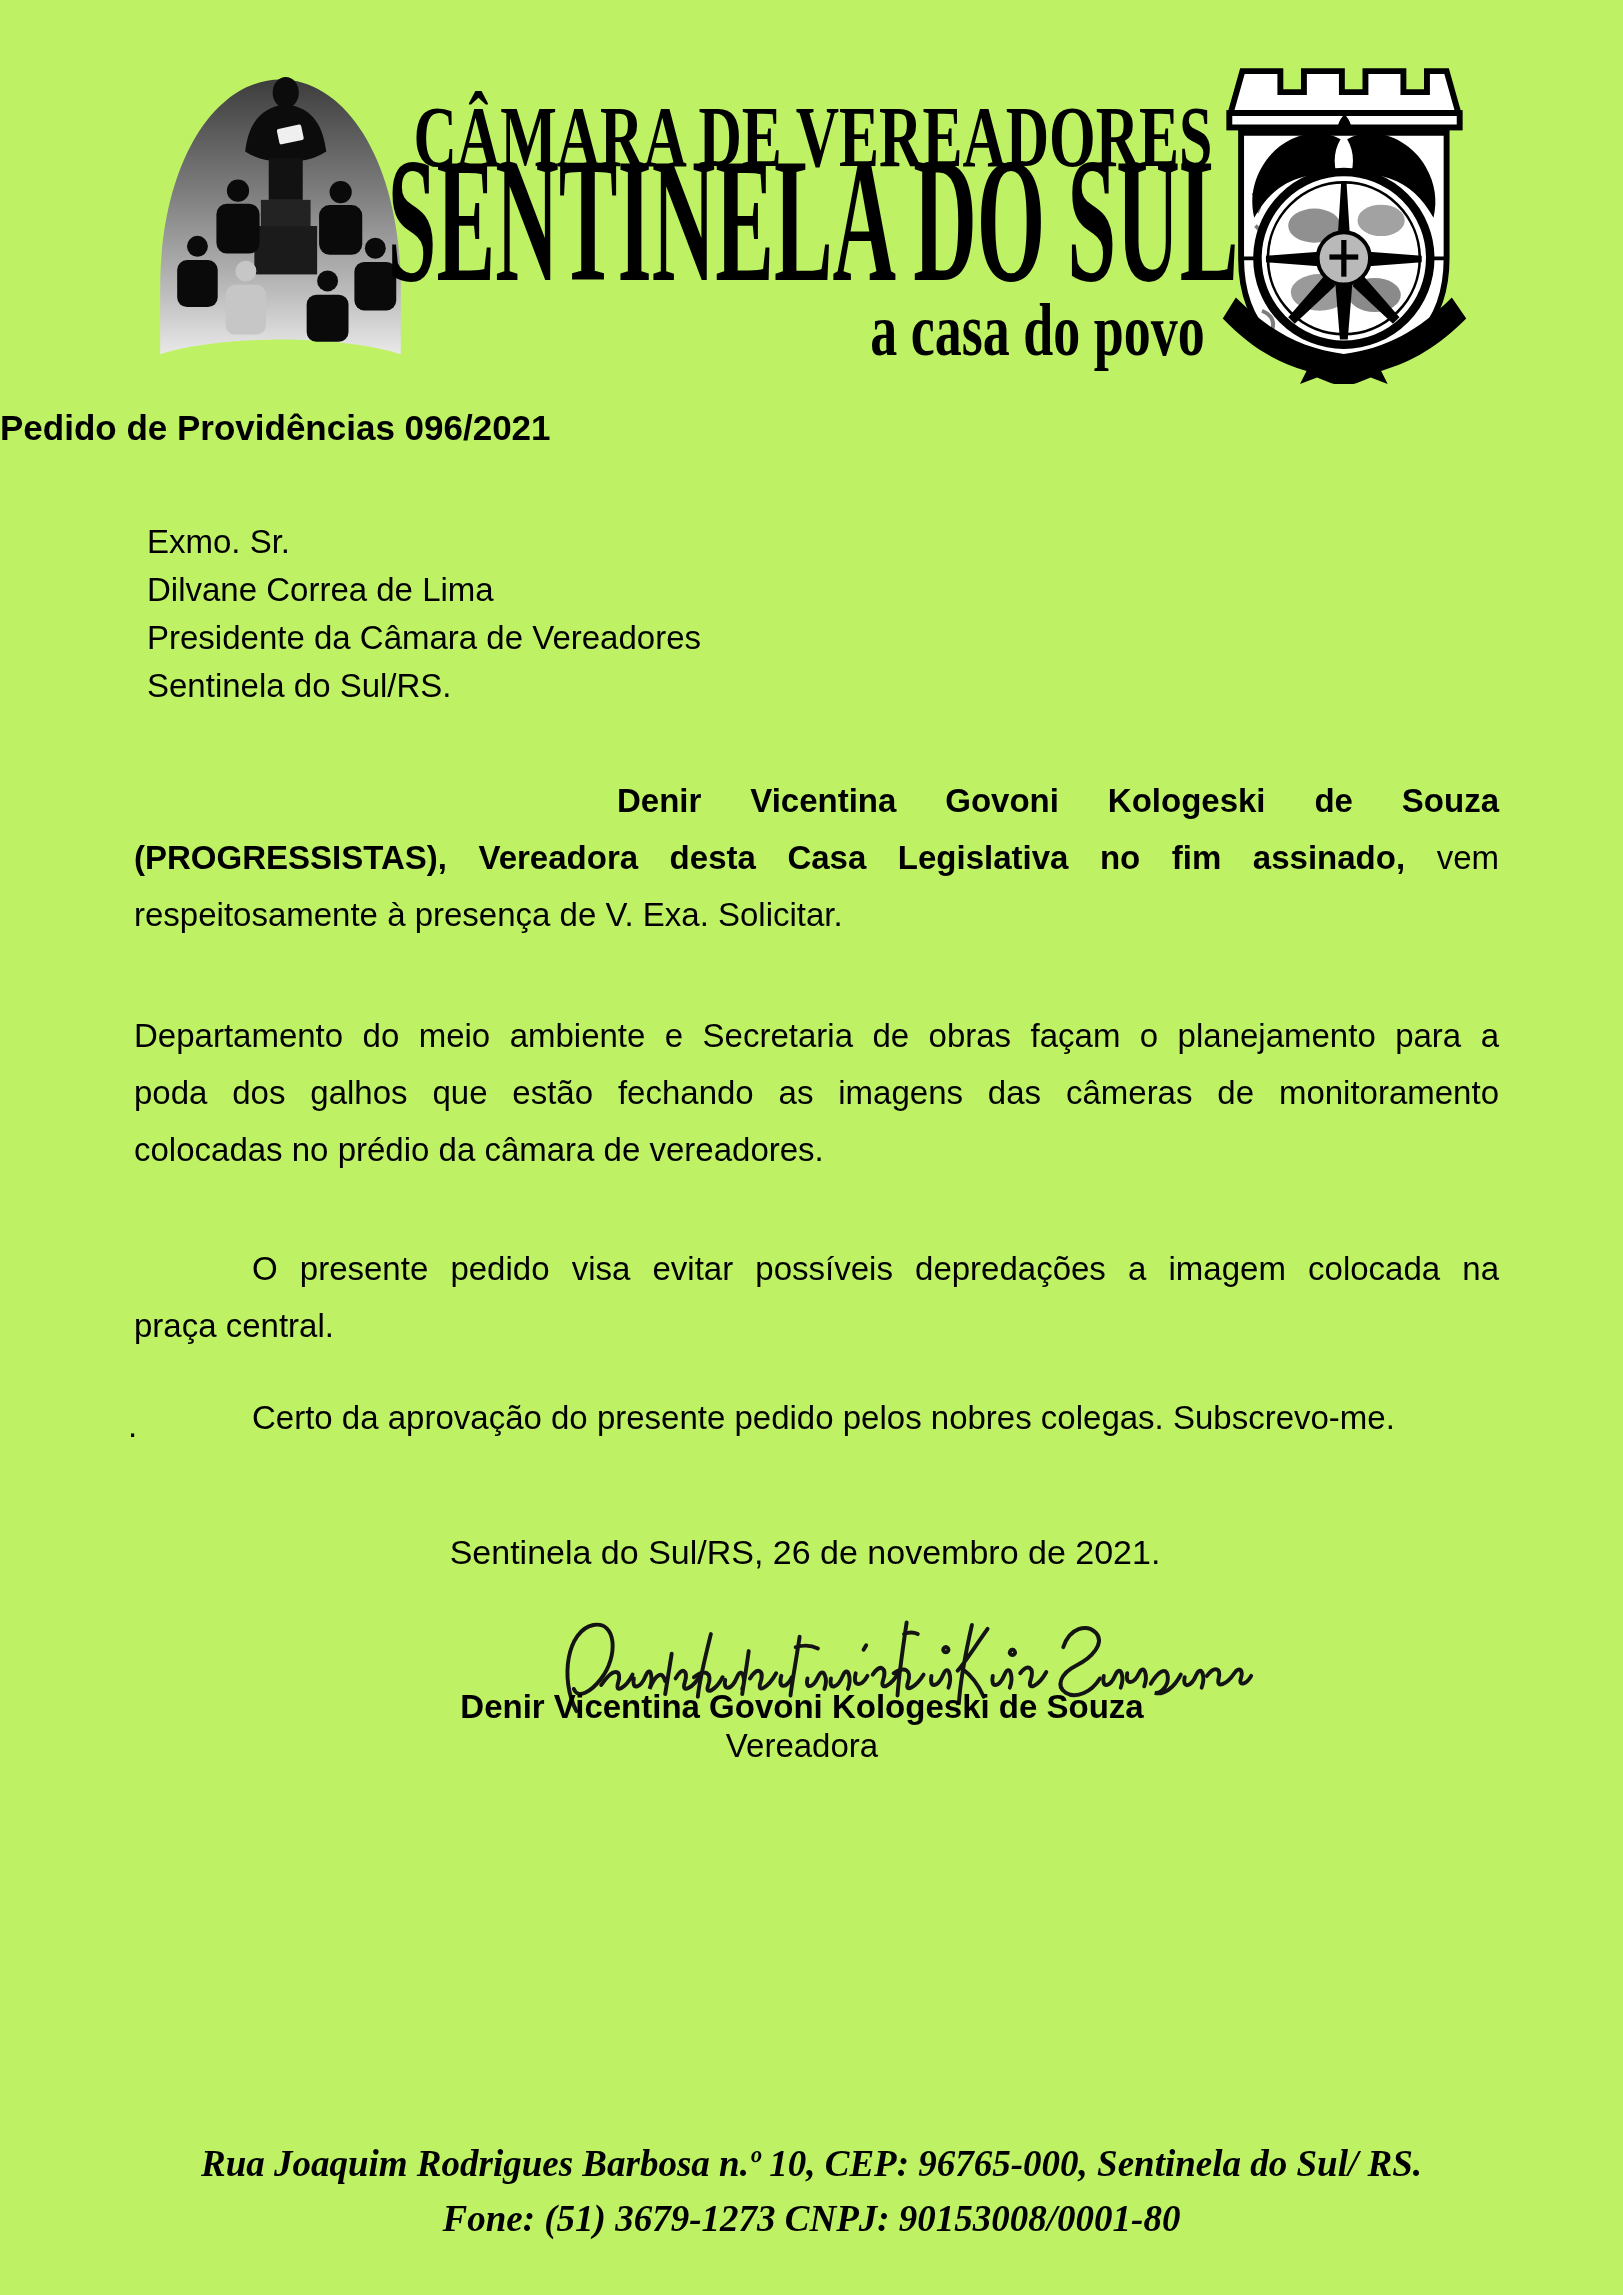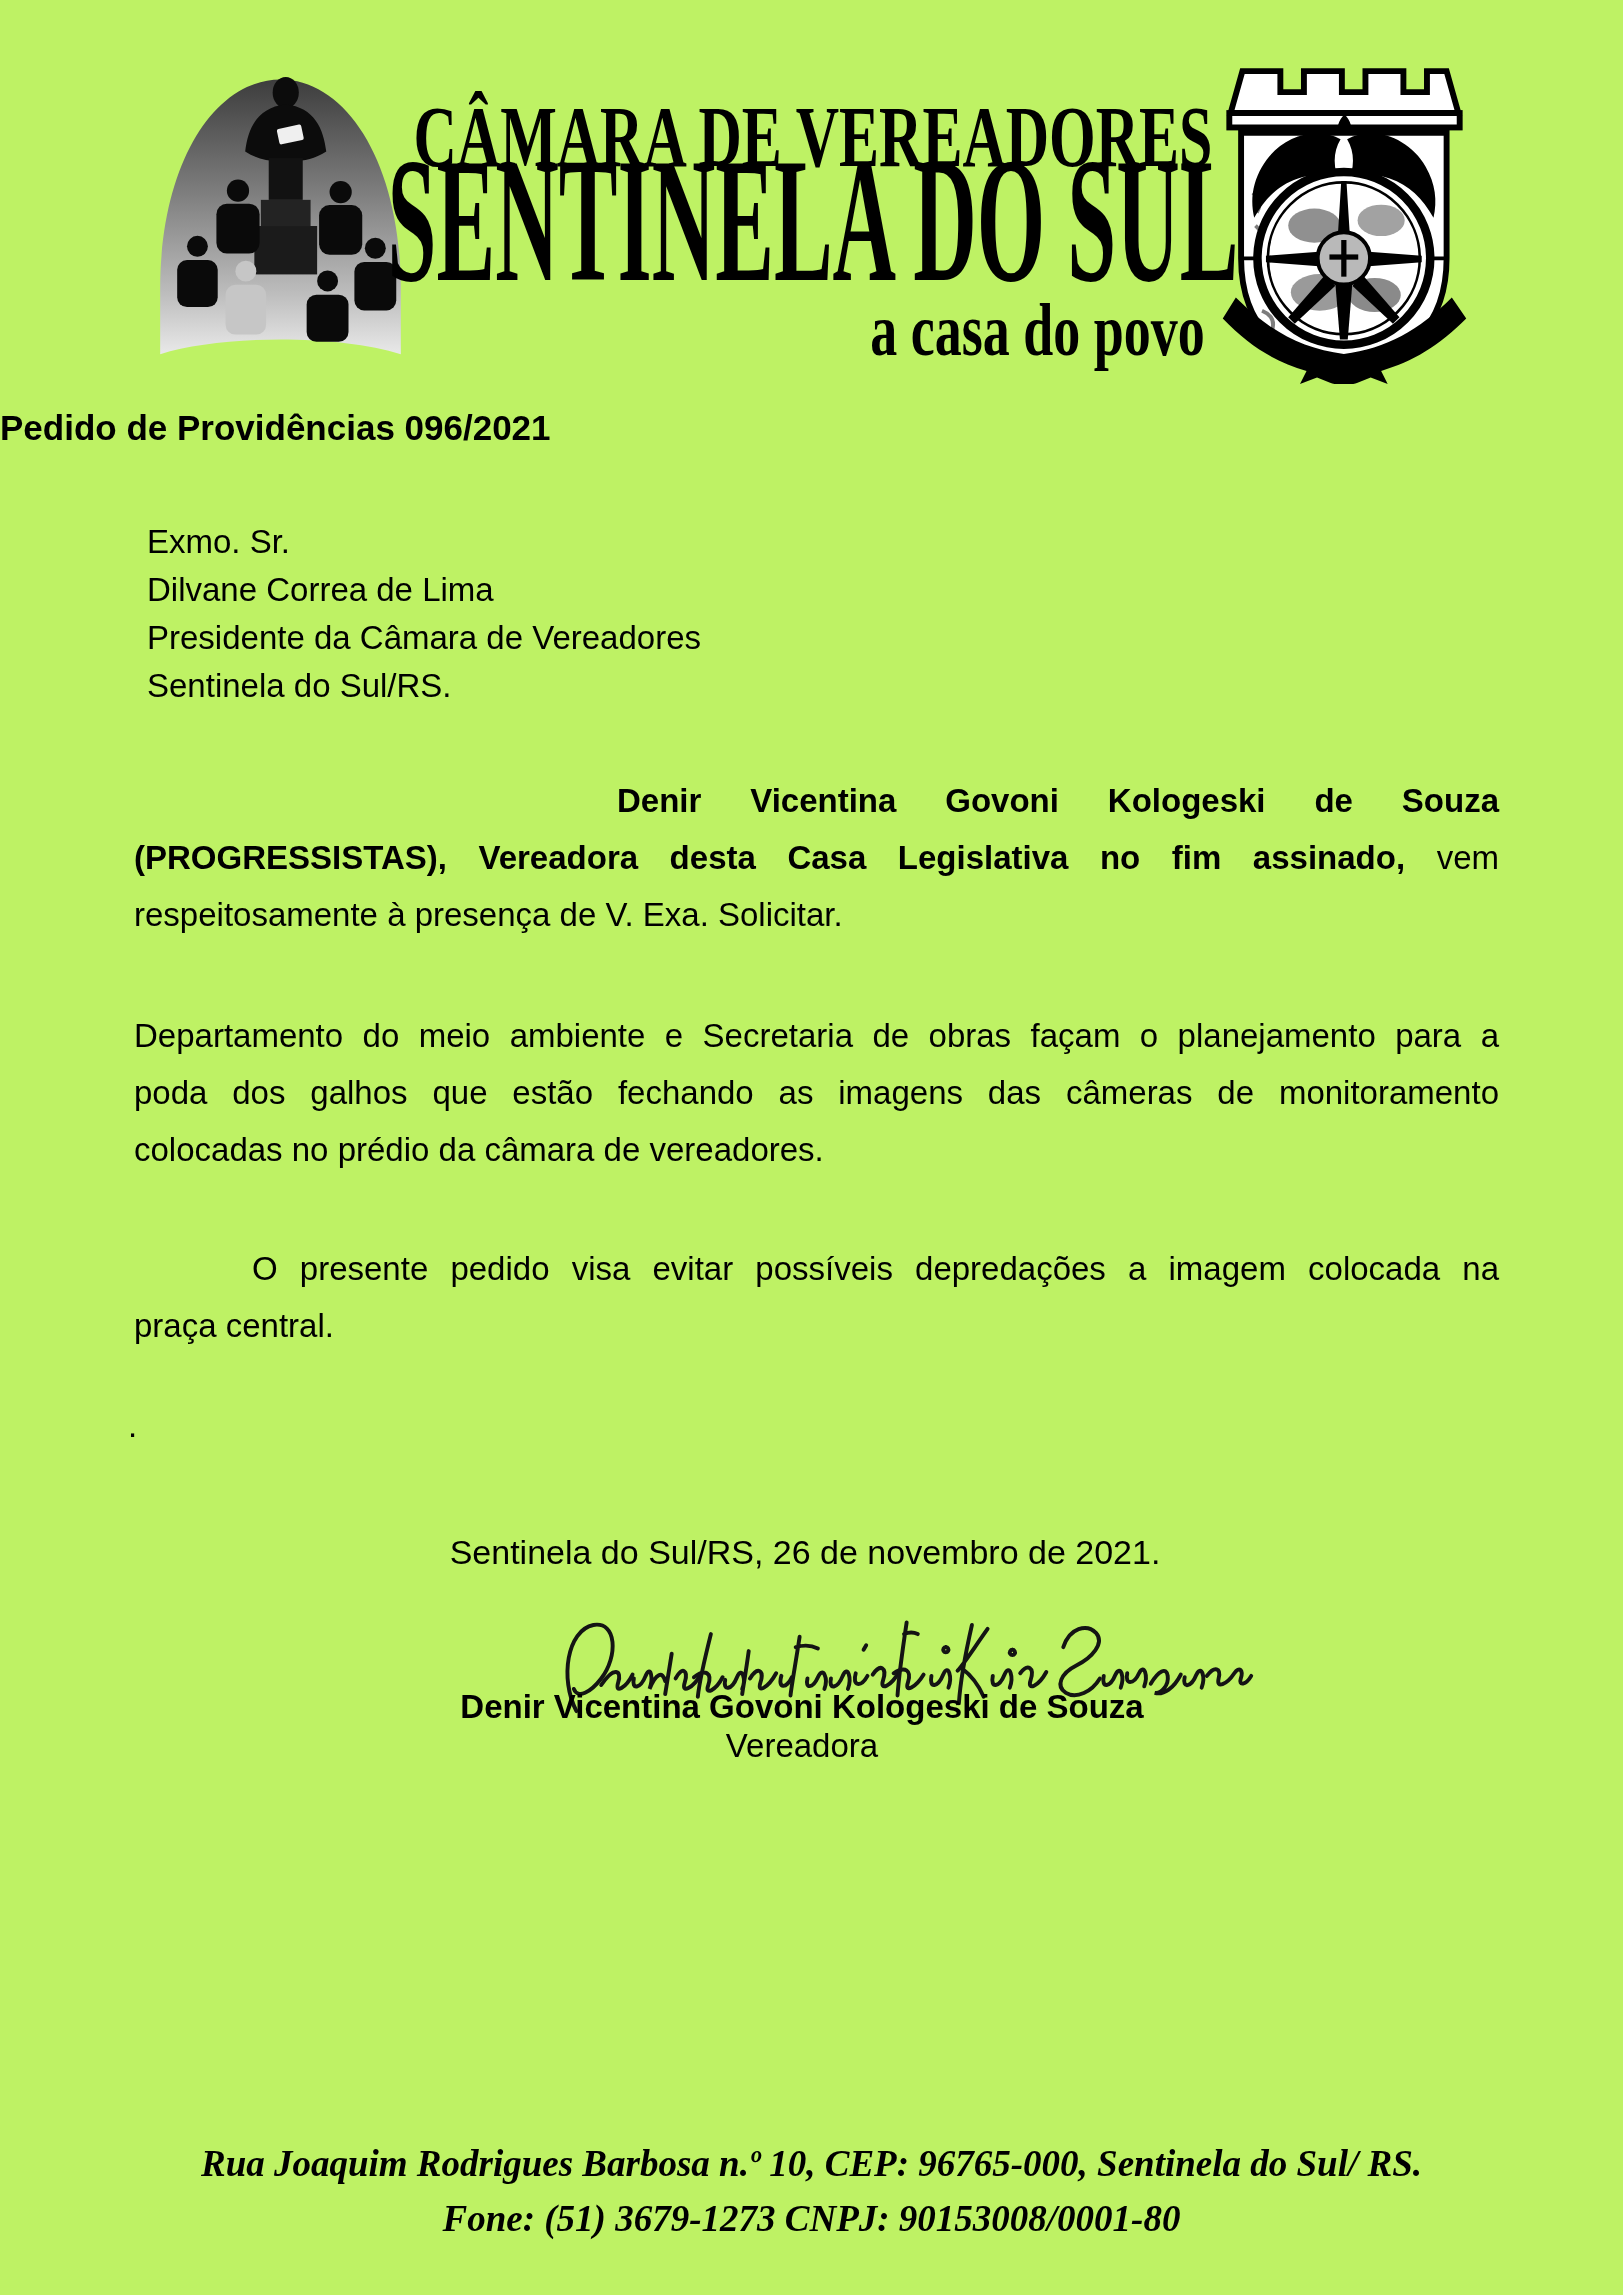--- a/index.html
+++ b/index.html
@@ -156,20 +156,23 @@
     <div class="bl jl">Departamento do meio ambiente e Secretaria de obras façam o planejamento para a</div>
     <div class="bl jl">poda dos galhos que estão fechando as imagens das câmeras de monitoramento</div>
     <div class="bl">colocadas no prédio da câmara de vereadores.</div>
   </div>
 
   <div class="para p3">
     <div class="bl jl ind">O presente pedido visa evitar possíveis depredações a imagem colocada na</div>
     <div class="bl">praça central.</div>
   </div>
 
+  <div class="para p4">
+    <div class="bl ind">Certo da aprovação do presente pedido pelos nobres colegas. Subscrevo-me.</div>
+  </div>
 
   <div class="stray">.</div>
 
   <div class="dateline">Sentinela do Sul/RS, 26 de novembro de 2021.</div>
 
   <svg class="sig-graphic" width="753" height="124" viewBox="0 0 1150 190">
     <g fill="none" stroke="#141414" stroke-width="6" stroke-linecap="round">
       <path d="M34,158 C8,108 20,34 60,26 C96,20 98,74 72,108 C56,129 36,140 30,124"></path>
       <path d="M72,118 C92,88 104,96 98,114 C92,133 110,122 120,102 M122,108 C118,126 132,124 140,104 C148,86 152,108 146,124 C156,100 166,96 170,112"></path>
       <path d="M180,70 C176,96 172,120 170,132 M186,108 C196,88 206,96 200,114 C194,132 212,124 226,100"></path>

